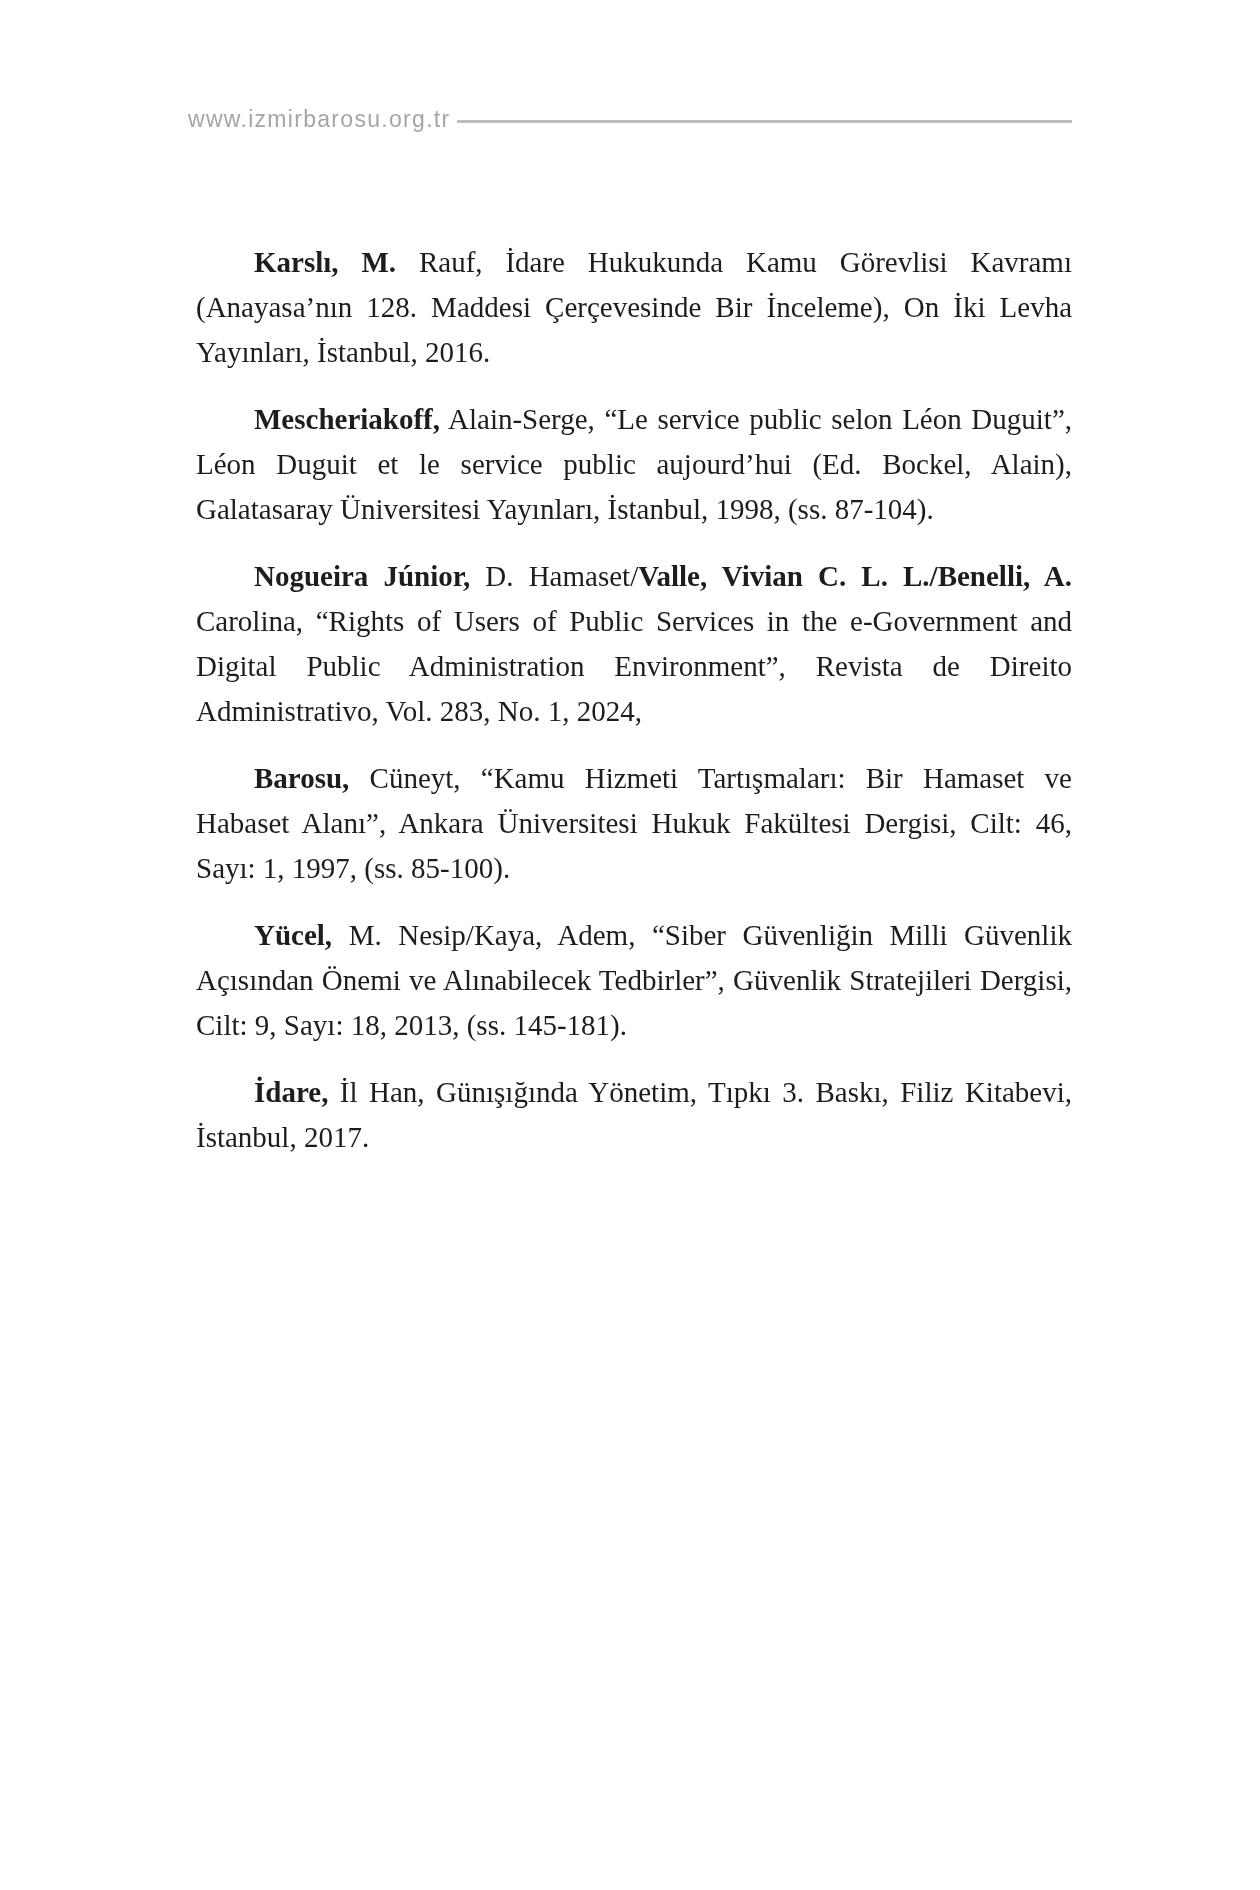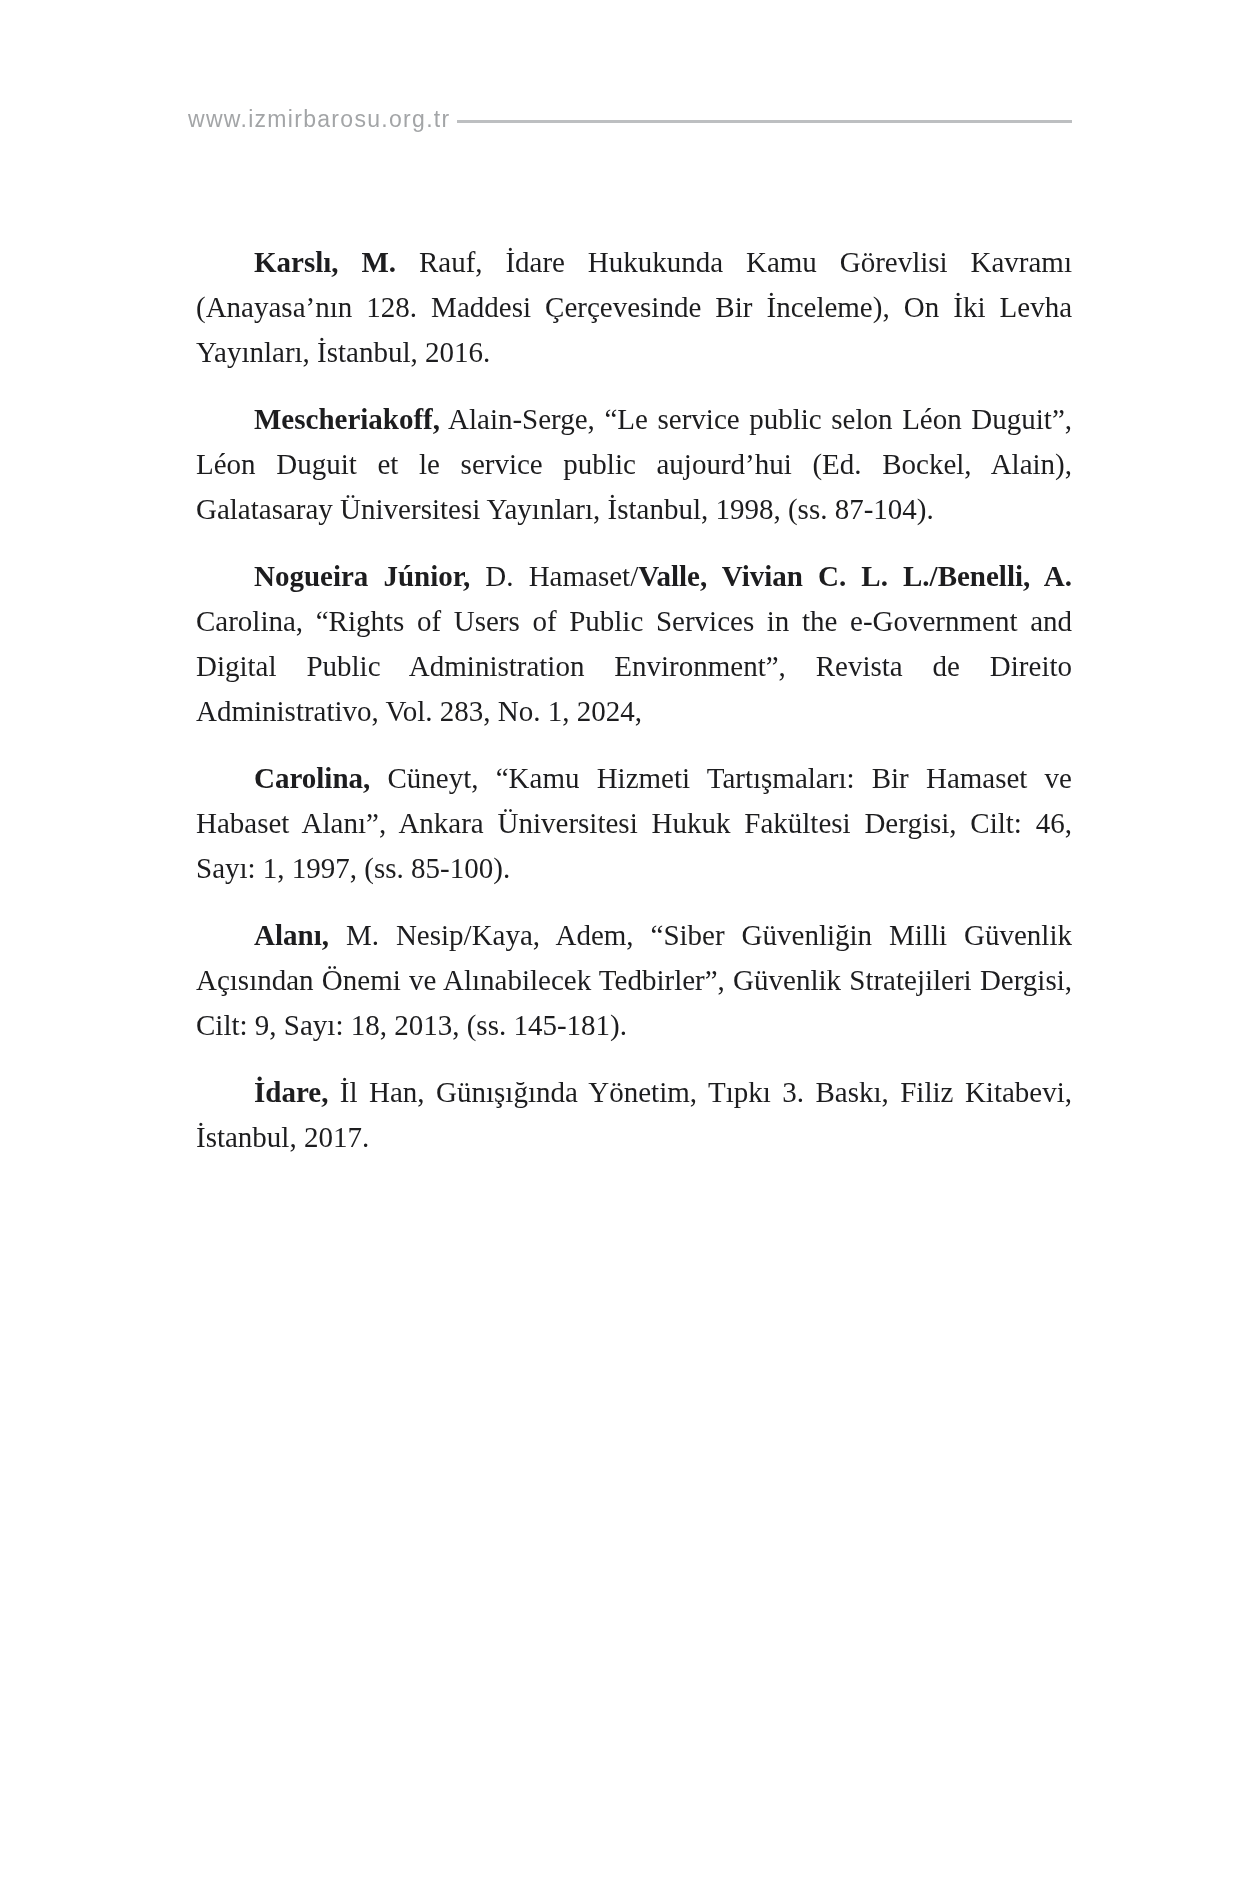--- a/index.html
+++ b/index.html
@@ -88,22 +88,22 @@
 
   <div class="header-row">
     <span class="header-url">www.izmirbarosu.org.tr</span>
     <div class="header-rule"></div>
   </div>
 
   <div class="bib">
       <p class="entry"><span class="b">Karslı, M.</span><span> Rauf, İdare Hukukunda Kamu Görevlisi Kavramı (Anayasa’nın 128. Maddesi Çerçevesinde Bir İnceleme), On İki Levha Yayınları, İstanbul, 2016.</span></p>
       <p class="entry"><span class="b">Mescheriakoff,</span><span> Alain-Serge, “Le service public selon Léon Duguit”, Léon Duguit et le service public aujourd’hui (Ed. Bockel, Alain), Galatasaray Üniversitesi Yayınları, İstanbul, 1998, (ss. 87-104).</span></p>
       <p class="entry"><span class="b">Nogueira Júnior,</span><span> D. Hamaset/</span><span class="b">Valle, Vivian C. L. L./Benelli, A.</span><span> Carolina, “Rights of Users of Public Services in the e-Government and Digital Public Administration Environment”, Revista de Direito Administrativo, Vol. 283, No. 1, 2024,</span></p>
-      <p class="entry"><span class="b">Carolina,</span><span> Cüneyt, “Kamu Hizmeti Tartışmaları: Bir Hamaset ve Habaset Alanı”, Ankara Üniversitesi Hukuk Fakültesi Dergisi, Cilt: 46, Sayı: 1, 1997, (ss. 85-100).</span></p>
-      <p class="entry"><span class="b">Alanı,</span><span> M. Nesip/Kaya, Adem, “Siber Güvenliğin Milli Güvenlik Açısından Önemi ve Alınabilecek Tedbirler”, Güvenlik Stratejileri Dergisi, Cilt: 9, Sayı: 18, 2013, (ss. 145-181).</span></p>
+      <p class="entry"><span class="b">Barosu,</span><span> Cüneyt, “Kamu Hizmeti Tartışmaları: Bir Hamaset ve Habaset Alanı”, Ankara Üniversitesi Hukuk Fakültesi Dergisi, Cilt: 46, Sayı: 1, 1997, (ss. 85-100).</span></p>
+      <p class="entry"><span class="b">Yücel,</span><span> M. Nesip/Kaya, Adem, “Siber Güvenliğin Milli Güvenlik Açısından Önemi ve Alınabilecek Tedbirler”, Güvenlik Stratejileri Dergisi, Cilt: 9, Sayı: 18, 2013, (ss. 145-181).</span></p>
       <p class="entry"><span class="b">İdare,</span><span> İl Han, Günışığında Yönetim, Tıpkı 3. Baskı, Filiz Kitabevi, İstanbul, 2017.</span></p>
     </div>
 
   <svg class="footer-shape" width="1260" height="50">
     <polyline points="188,13 556,13 592,33 1072,33" fill="none" stroke="#b7b9bb" stroke-width="2.6"></polyline>
   </svg>
 
   <div class="footer-text">
     <span class="footer-page">158</span>
     <span>İzmir Barosu Dergisi • Aralık 2026 •</span>

